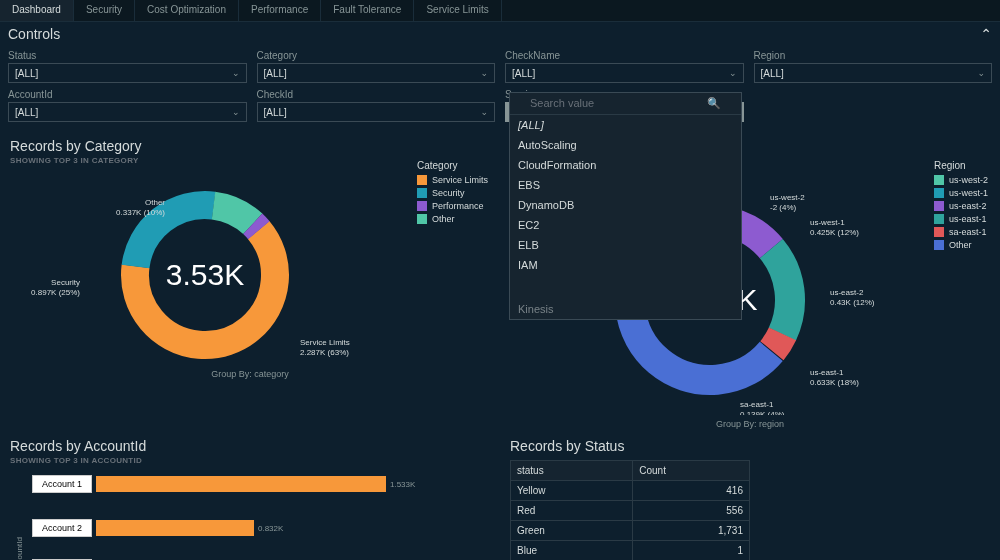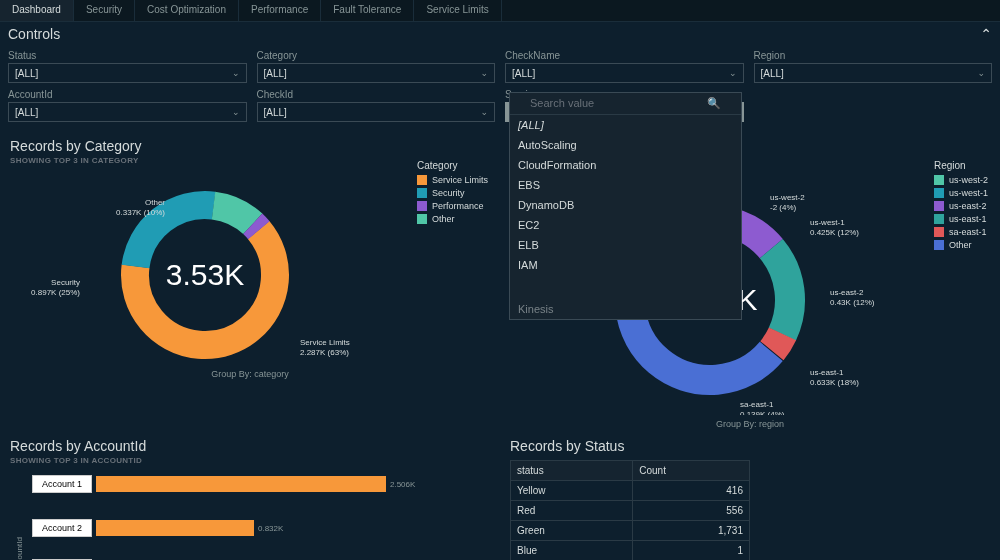--- a/index.html
+++ b/index.html
@@ -221,21 +221,21 @@
   </div>
 
   <div class="panel" style="height:190px; position:relative;">
     <div class="ptitle">Records by AccountId</div>
     <div class="psub">SHOWING TOP 3 IN ACCOUNTID</div>
     <div class="barchart" style="margin-top:10px; margin-left:12px;">
       <div class="bar-row">
         <div class="bar-cat">Account 1</div>
         <div class="bar-track">
             <div class="bar" style="width:290px"></div>
-            <span class="bar-val">2.506K</span>
+            <span class="bar-val">1.533K</span>
           </div>
       </div>
       <div class="bar-row" style="margin-top:20px;">
         <div class="bar-cat">Account 2</div>
         <div class="bar-track">
             <div class="bar" style="width:158px"></div>
             <span class="bar-val">0.832K</span>
           </div>
       </div>
       <div class="bar-row" style="margin-top:16px;">

